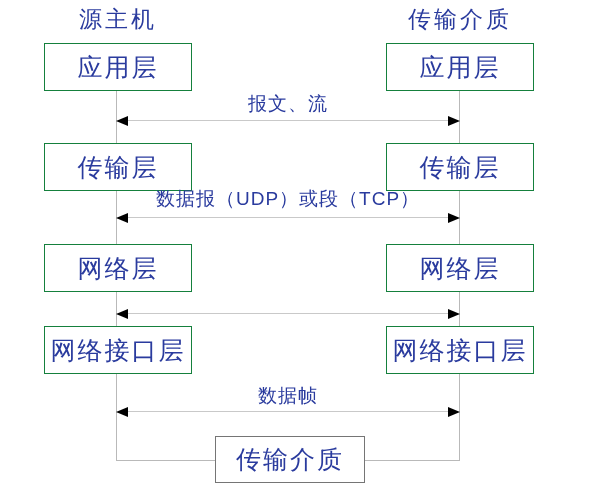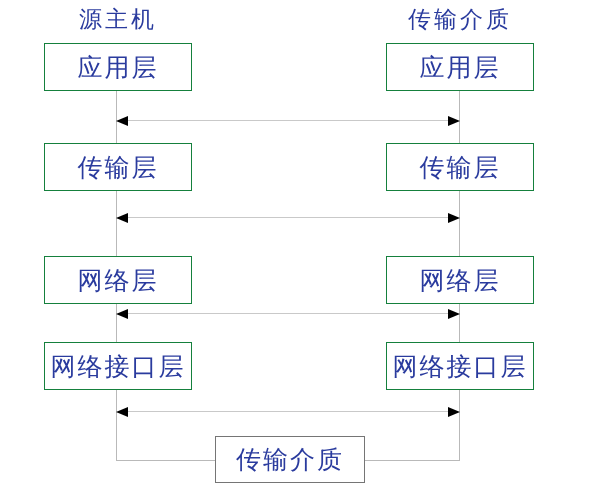--- a/index.html
+++ b/index.html
@@ -14,22 +14,22 @@
   .layer-box{
     position:absolute;width:148px;height:48px;box-sizing:border-box;
     border:1px solid #15803d;background:#ffffff;z-index:2;
     display:flex;align-items:center;justify-content:center;
     color:#2a3b9e;font-size:25px;letter-spacing:2px;white-space:nowrap;
   }
   .col-left{left:44px;}
   .col-right{left:386px;}
   .row1{top:43px;}
   .row2{top:143px;}
-  .row3{top:256px;}
-  .row4{top:342px;}
+  .row3{top:244px;}
+  .row4{top:326px;}
   .medium-box{
     position:absolute;left:215px;top:436px;width:150px;height:47px;
     box-sizing:border-box;border:1px solid #757575;background:#ffffff;z-index:2;
     display:flex;align-items:center;justify-content:center;
     color:#2a3b9e;font-size:25px;letter-spacing:2px;white-space:nowrap;
   }
   .vline{position:absolute;width:1px;top:91px;height:370px;background:#b9b9b9;z-index:1;}
   .vline-left{left:116px;}
   .vline-right{left:459px;}
   .elbow{position:absolute;height:1px;background:#b9b9b9;top:460px;z-index:1;}
@@ -77,20 +77,23 @@
     <span class="ah ah-left"></span>
     <div class="arrow-line"></div>
     <span class="ah ah-right"></span>
   </div>
   <div class="a4">
     <span class="ah ah-left"></span>
     <div class="arrow-line"></div>
     <span class="ah ah-right"></span>
   </div>
 
+  <div class="pdu-label l1">报文、流</div>
+  <div class="pdu-label l2">数据报（UDP）或段（TCP）</div>
+  <div class="pdu-label l4">数据帧</div>
 
   <div class="layer-box col-left row1">应用层</div>
   <div class="layer-box col-left row2">传输层</div>
   <div class="layer-box col-left row3">网络层</div>
   <div class="layer-box col-left row4">网络接口层</div>
 
   <div class="layer-box col-right row1">应用层</div>
   <div class="layer-box col-right row2">传输层</div>
   <div class="layer-box col-right row3">网络层</div>
   <div class="layer-box col-right row4">网络接口层</div>

